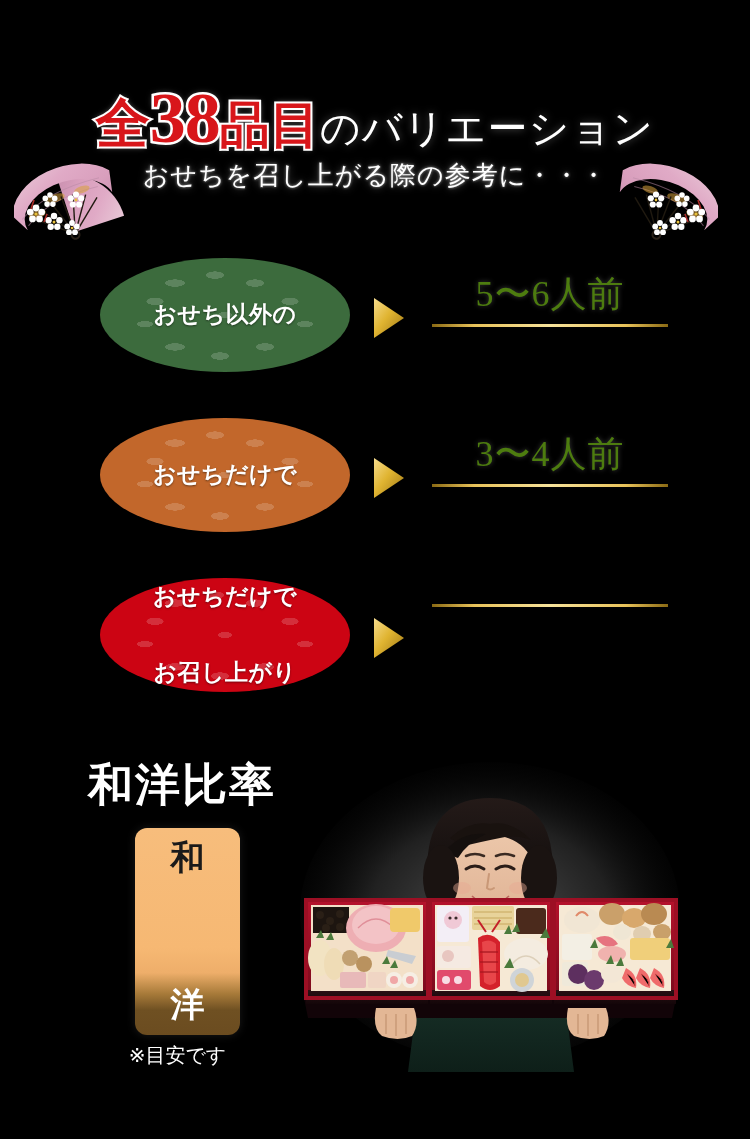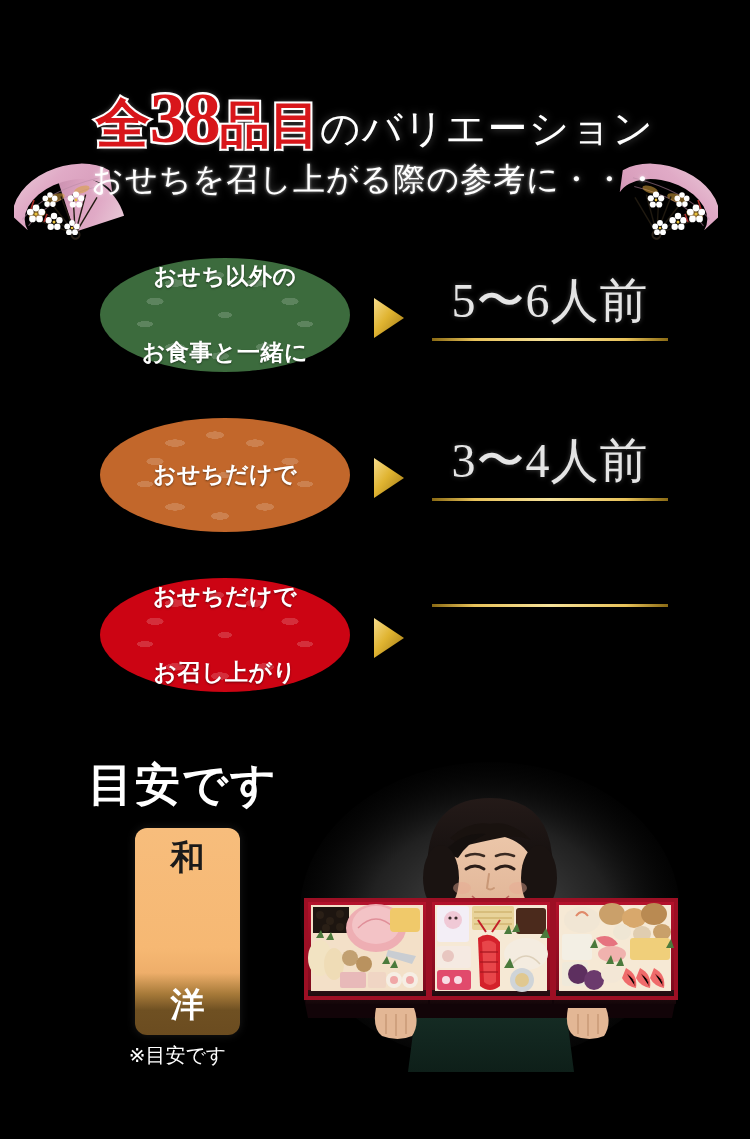--- a/index.html
+++ b/index.html
@@ -85,21 +85,21 @@
     letter-spacing: 1px;
   }
   .title-line2 {
     position: absolute;
     left: 0;
     top: 158px;
     width: 750px;
     text-align: center;
     white-space: nowrap;
     font-family: "Liberation Serif", "DejaVu Serif", serif;
-    font-size: 32px;
+    font-size: 26px;
     color: #ffffff;
     letter-spacing: 1px;
     text-shadow: 0 0 9px rgba(255,255,255,0.40), 0 0 3px rgba(255,255,255,0.6);
   }
 
   
   .rows {
     position: absolute;
     left: 0;
     top: 250px;
@@ -170,23 +170,23 @@
 
   .answer {
     position: absolute;
     left: 430px;
     top: 24px;
     width: 240px;
     text-align: center;
   }
   .answer-text {
     font-family: "Liberation Serif", "DejaVu Serif", serif;
-    font-size: 48px;
+    font-size: 36px;
     font-weight: normal;
-    color: #e5e5e5;
+    color: #4d7c0f;
     letter-spacing: 1px;
     line-height: 1.12;
     text-shadow: 0 0 5px rgba(255,255,255,0.25);
   }
   .answer-rule {
     margin: 10px auto 0;
     width: 236px;
     height: 3px;
     background: linear-gradient(to right, #8a6a14 0%, #e8c25a 18%, #f6e29b 50%, #e8c25a 82%, #8a6a14 100%);
   }
@@ -438,21 +438,20 @@
     </div>
 
     <div class="title-line2">おせちを召し上がる際の参考に・・・</div>
   </div>
 
   <div class="rows">
 
     <div class="row">
       <div class="oval oval-green">
         <div class="oval-line">おせち以外の</div>
-        <div class="oval-line">お食事と一緒に</div>
       </div>
       <div class="arrow-wrap">
         <svg width="30" height="40" viewBox="0 0 30 40">
           <defs>
             <linearGradient id="arrGrad1" x1="0" y1="0" x2="1" y2="1">
               <stop offset="0%" stop-color="#f7dd8e"></stop>
               <stop offset="45%" stop-color="#e0b431"></stop>
               <stop offset="100%" stop-color="#9c7414"></stop>
             </linearGradient>
           </defs>
@@ -504,21 +503,21 @@
           <path d="M0 0 L30 20 L0 40 Z" fill="url(#arrGrad3)"></path>
         </svg>
       </div>
       <div class="answer">
         <div class="answer-rule"></div>
       </div>
     </div>
   </div>
 
   <div class="ratio">
-    <div class="ratio-title">目安です</div>
+    <div class="ratio-title">和洋比率</div>
     <div class="ratio-bar">
       <div class="ratio-label ratio-label-wa">和</div>
       <div class="ratio-label ratio-label-yo">洋</div>
     </div>
     <div class="ratio-note">※目安です</div>
   </div>
 
   <div class="photo">
     <svg width="400" height="330" viewBox="0 0 400 330" xmlns="http://www.w3.org/2000/svg">
       <defs>

